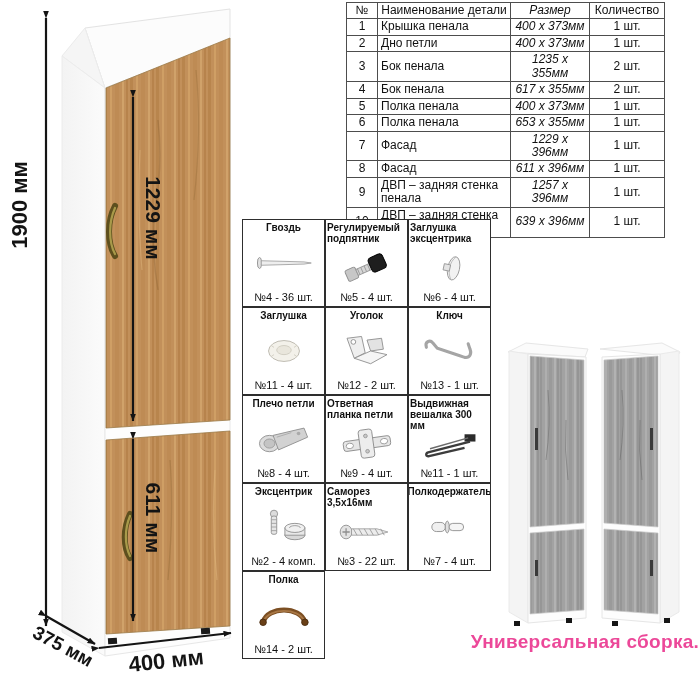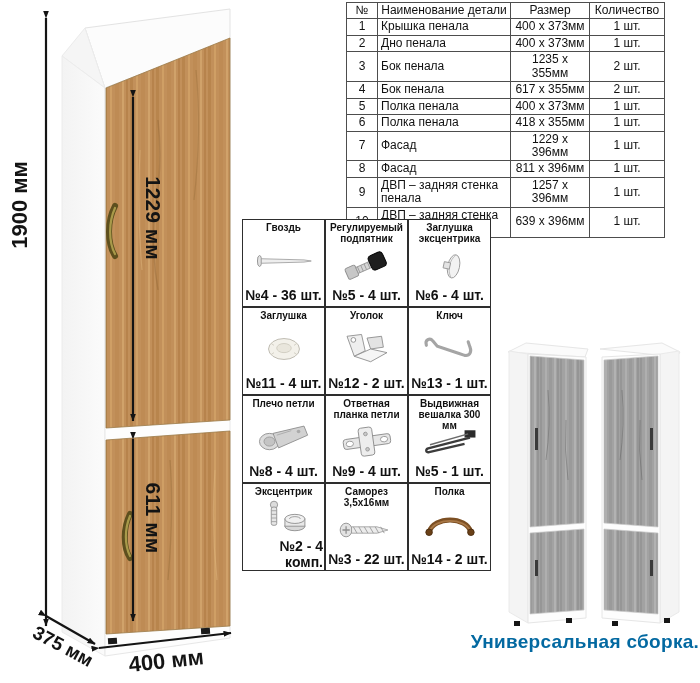--- a/index.html
+++ b/index.html
@@ -14,43 +14,43 @@
   #parts-table{
     position:absolute;left:346px;top:2px;width:298px;
     border-collapse:collapse;font-size:12px;line-height:1.12;table-layout:fixed;
   }
   #parts-table td,#parts-table th{
     border:1px solid #4d4d4d;padding:1px 3px;font-weight:normal;vertical-align:middle;
   }
   #parts-table th{text-align:center;}
   .col-num{width:24px;text-align:center;}
   .col-name{width:126px;text-align:left;margin-left:28px;}
-  .col-size{width:72px;text-align:center;}
+  .col-size{width:72px;text-align:center;font-style:italic;}
   .col-qty{width:68px;text-align:center;}
   
   #hardware-grid{
     position:absolute;left:242px;top:219px;
     display:grid;grid-template-columns:repeat(3,83px);grid-auto-rows:88px;
   }
   .hw-cell{
     border:1px solid #2e2e2e;box-sizing:border-box;background:#fff;
     display:flex;flex-direction:column;justify-content:space-between;align-items:center;
     padding:2px 1px 3px 1px;overflow:hidden;
   }
   .hw-title{
-    font-size:10px;font-weight:bold;text-align:center;line-height:1.12;min-height:12px;
+    font-size:10px;font-weight:bold;line-height:1.12;min-height:12px;
   }
   .hw-icon{flex:0 0 auto;height:40px;display:flex;align-items:center;justify-content:center;}
   .hw-icon svg{width:72px;height:40px;}
-  .hw-count{font-size:14px;font-weight:bold;text-align:right;}
+  .hw-count{font-size:11px;font-weight:normal;text-align:right;}
   
   #variants-wrap{position:absolute;left:495px;top:312px;width:205px;height:348px;}
   #variant-caption{
     position:absolute;left:470px;top:631px;width:230px;text-align:center;
-    font-size:19px;font-weight:bold;letter-spacing:.3px;color:#0369a1;
+    font-size:19px;font-weight:bold;letter-spacing:.3px;color:#ec4899;
   }
 </style>
 </head>
 <body>
 
 <div id="cabinet-wrap">
   <svg viewBox="0 0 245 683" width="245" height="683">
     <defs>
       <marker id="ah" markerWidth="9" markerHeight="8" refX="7.5" refY="3" orient="auto" markerUnits="userSpaceOnUse">
         <path d="M0,0 L8,3 L0,6 Z" fill="#141414"></path>
@@ -118,21 +118,21 @@
     <th class="col-qty">Количество</th>
   </tr>
   <tr>
     <td class="col-num">1</td>
     <td class="col-name">Крышка пенала</td>
     <td class="col-size">400 x 373мм</td>
     <td class="col-qty">1 шт.</td>
   </tr>
   <tr>
     <td class="col-num">2</td>
-    <td class="col-name">Дно пенала</td>
+    <td class="col-name">Дно петли</td>
     <td class="col-size">400 x 373мм</td>
     <td class="col-qty">1 шт.</td>
   </tr>
   <tr>
     <td class="col-num">3</td>
     <td class="col-name">Бок пенала</td>
     <td class="col-size">1235 x 355мм</td>
     <td class="col-qty">2 шт.</td>
   </tr>
   <tr>
@@ -143,33 +143,33 @@
   </tr>
   <tr>
     <td class="col-num">5</td>
     <td class="col-name">Полка пенала</td>
     <td class="col-size">400 x 373мм</td>
     <td class="col-qty">1 шт.</td>
   </tr>
   <tr>
     <td class="col-num">6</td>
     <td class="col-name">Полка пенала</td>
-    <td class="col-size">418 x 355мм</td>
+    <td class="col-size">653 x 355мм</td>
     <td class="col-qty">1 шт.</td>
   </tr>
   <tr>
     <td class="col-num">7</td>
     <td class="col-name">Фасад</td>
     <td class="col-size">1229 x 396мм</td>
     <td class="col-qty">1 шт.</td>
   </tr>
   <tr>
     <td class="col-num">8</td>
     <td class="col-name">Фасад</td>
-    <td class="col-size">811 x 396мм</td>
+    <td class="col-size">611 x 396мм</td>
     <td class="col-qty">1 шт.</td>
   </tr>
   <tr>
     <td class="col-num">9</td>
     <td class="col-name">ДВП – задняя стенка пенала</td>
     <td class="col-size">1257 x 396мм</td>
     <td class="col-qty">1 шт.</td>
   </tr>
   <tr>
     <td class="col-num">10</td>
@@ -290,21 +290,21 @@
 
   <div class="hw-cell">
     <div class="hw-title">Выдвижная вешалка 300 мм</div>
     <div class="hw-icon">
       <svg viewBox="0 0 72 44">
           <rect x="52" y="8" width="12" height="8" fill="#2b2b2b"></rect>
           <path d="M58,16 L12,28 C9,29 9,33 13,32 L52,23" fill="none" stroke="#3c3c3c" stroke-width="2.6"></path>
           <path d="M56,12 L14,24" stroke="#6b6b6b" stroke-width="1.6"></path>
         </svg>
     </div>
-    <div class="hw-count">№5 - 1 шт.</div>
+    <div class="hw-count">№11 - 1 шт.</div>
   </div>
 
 
   <div class="hw-cell">
     <div class="hw-title">Эксцентрик</div>
     <div class="hw-icon">
       <svg viewBox="0 0 72 44">
           <circle cx="25" cy="7.5" r="4" fill="#dcdcdc" stroke="#8f8f8f"></circle>
           <rect x="22" y="10" width="6" height="20" rx="2" fill="#e6e6e6" stroke="#8f8f8f"></rect>
           <path d="M22,14 h6 M22,18 h6 M22,22 h6 M22,26 h6" stroke="#9a9a9a" stroke-width="0.9"></path>
@@ -323,20 +323,31 @@
       <svg viewBox="0 0 72 44">
           <ellipse cx="13" cy="22" rx="6.5" ry="7.5" fill="#e3e3e3" stroke="#8f8f8f"></ellipse>
           <path d="M9,22 h8 M13,18 v8" stroke="#8f8f8f" stroke-width="1.4"></path>
           <path d="M19,18.5 h28 l12,3.5 -12,3.5 h-28 Z" fill="#ececec" stroke="#8f8f8f" stroke-width="0.8"></path>
           <path d="M21,18.5 l4,7 m2,-7 l4,7 m2,-7 l4,7 m2,-7 l4,7 m2,-7 l4,7 m2,-7 l4,7" stroke="#9a9a9a"></path>
         </svg>
     </div>
     <div class="hw-count">№3 - 22 шт.</div>
   </div>
 
+  <div class="hw-cell">
+    <div class="hw-title">Полкодержатель</div>
+    <div class="hw-icon">
+      <svg viewBox="0 0 72 44">
+          <rect x="16" y="17" width="15" height="10" rx="5" fill="#f0f0f0" stroke="#8f8f8f"></rect>
+          <ellipse cx="33" cy="22" rx="2.2" ry="6.5" fill="#e0e0e0" stroke="#8f8f8f"></ellipse>
+          <rect x="35" y="18" width="16" height="8" rx="4" fill="#f5f5f5" stroke="#8f8f8f"></rect>
+        </svg>
+    </div>
+    <div class="hw-count">№7 - 4 шт.</div>
+  </div>
 
   <div class="hw-cell">
     <div class="hw-title">Полка</div>
     <div class="hw-icon">
       <svg viewBox="0 0 72 44">
           <path d="M13,30 C18,12 54,12 59,30" fill="none" stroke="#7c4f23" stroke-width="5.5" stroke-linecap="round"></path>
           <path d="M14,28 C20,14 52,14 58,28" fill="none" stroke="#a87745" stroke-width="2"></path>
           <circle cx="13" cy="30" r="3.6" fill="#6a4017" stroke="#4a2c10"></circle>
           <circle cx="59" cy="30" r="3.6" fill="#6a4017" stroke="#4a2c10"></circle>
         </svg>

